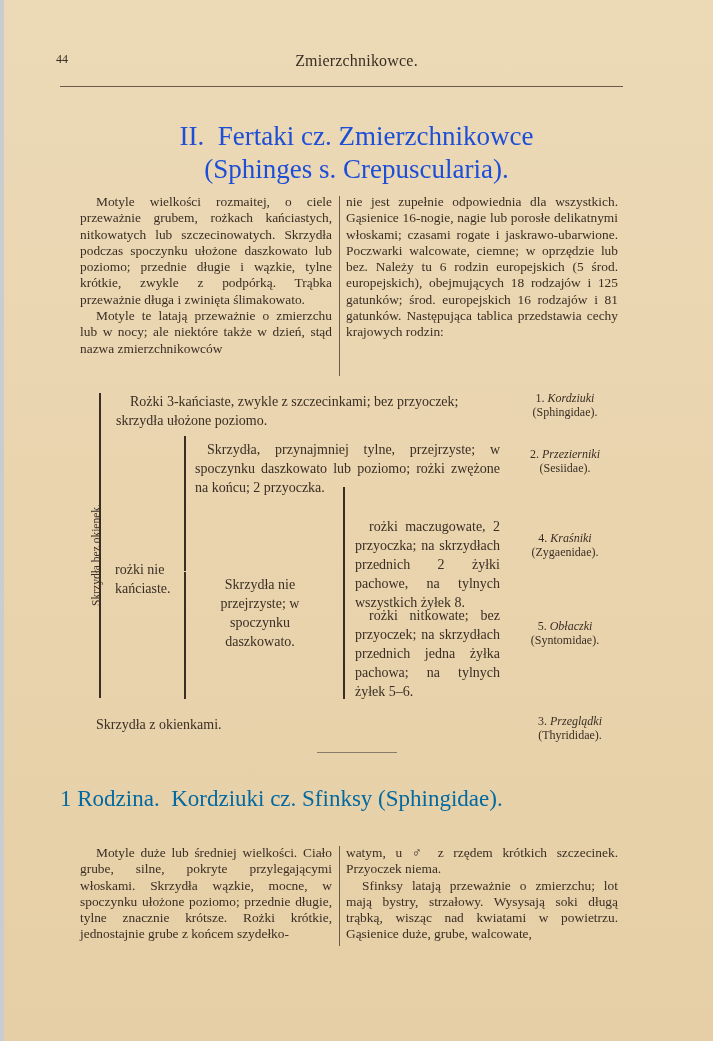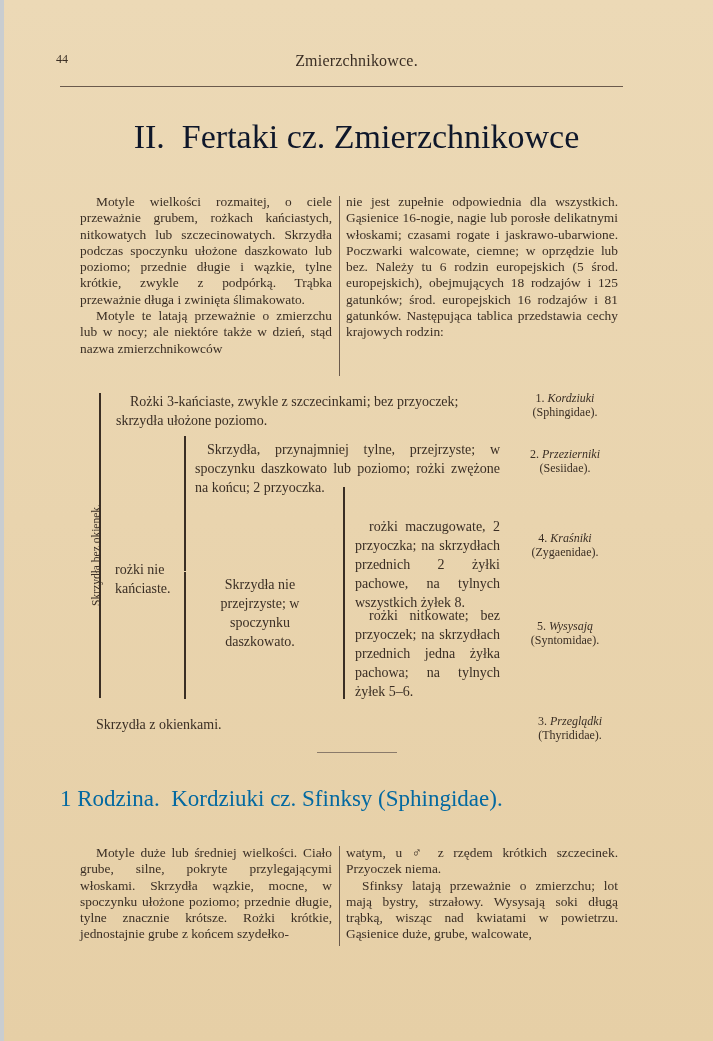--- a/index.html
+++ b/index.html
@@ -13,21 +13,21 @@
     position: absolute; left: 4px; top: 0; width: 709px; height: 1041px;
     background: linear-gradient(180deg, #ecd9b6 0%, #e9d4ae 50%, #e6cfa6 100%);
   }
   .edge { position: absolute; left: 0; top: 0; width: 4px; height: 1041px; background: #c9cdd0; }
   .abs { position: absolute; }
   .hdr-num { left: 56px; top: 52px; font-size: 12px; }
   .hdr-title { left: 0; width: 713px; top: 52px; text-align: center; font-size: 16px; letter-spacing: 0.2px; }
   .hdr-rule { left: 60px; top: 86px; width: 563px; height: 1px; background: #6a5a4c; }
   .title {
     left: 0; width: 713px; top: 120px; text-align: center;
-    font-size: 34px; line-height: 33px; color: #0f172a;
+    font-size: 27px; line-height: 33px; color: #1d4ed8;
   }
   .col { font-size: 13.4px; line-height: 16.3px; text-align: justify; }
   .col p { margin: 0; text-indent: 16px; }
   .col-left { left: 80px; top: 194px; width: 252px; }
   .col-right { left: 346px; top: 194px; width: 272px; }
   .vrule { width: 1px; background: #6a5a4c; }
   .key { font-size: 14px; line-height: 19px; }
   .brace { position: absolute; border-left: 2px solid #3a2e24; }
   .fam { text-align: center; font-size: 12px; line-height: 13.5px; }
   .fam i { font-style: italic; }
@@ -45,20 +45,21 @@
 
 <div class="edge"></div>
 <div class="page"></div>
 
 <div class="abs hdr-num">44</div>
 <div class="abs hdr-title">Zmierzchnikowce.</div>
 <div class="abs hdr-rule"></div>
 
 <div class="abs title">
   <div style="white-space:pre">II.  Fertaki cz. Zmierzchnikowce</div>
+  <div>(Sphinges s. Crepuscularia).</div>
 </div>
 
 <div class="abs col col-left">
   <p>Motyle wielkości rozmaitej, o ciele przeważnie grubem, rożkach kańciastych, nitkowatych lub szczecinowatych. Skrzydła podczas spoczynku ułożone daszkowato lub poziomo; przednie długie i wązkie, tylne krótkie, zwykle z podpórką. Trąbka przeważnie długa i zwinięta ślimakowato.</p>
   <p>Motyle te latają przeważnie o zmierzchu lub w nocy; ale niektóre także w dzień, stąd nazwa zmierzchnikowców</p>
 </div>
 <div class="abs vrule" style="left:339px;top:196px;height:180px;"></div>
 <div class="abs col col-right">
   <p style="text-indent:0">nie jest zupełnie odpowiednia dla wszystkich. Gąsienice 16-nogie, nagie lub porosłe delikatnymi włoskami; czasami rogate i jaskrawo-ubarwione. Poczwarki walcowate, ciemne; w oprzędzie lub bez. Należy tu 6 rodzin europejskich (5 środ. europejskich), obejmujących 18 rodzajów i 125 gatunków; środ. europejskich 16 rodzajów i 81 gatunków. Następująca tablica przedstawia cechy krajowych rodzin:</p>
 </div>
@@ -89,21 +90,21 @@
 </div>
 <div class="abs fam" style="left:510px;top:448px;width:110px;">
   <div><span>2.</span> <i>Przezierniki</i></div>
   <div>(Sesiidae).</div>
 </div>
 <div class="abs fam" style="left:510px;top:532px;width:110px;">
   <div><span>4.</span> <i>Kraśniki</i></div>
   <div>(Zygaenidae).</div>
 </div>
 <div class="abs fam" style="left:510px;top:620px;width:110px;">
-  <div><span>5.</span> <i>Wysysają</i></div>
+  <div><span>5.</span> <i>Obłaczki</i></div>
   <div>(Syntomidae).</div>
 </div>
 <div class="abs fam" style="left:515px;top:715px;width:110px;">
   <div><span>3.</span> <i>Przeglądki</i></div>
   <div>(Thyrididae).</div>
 </div>
 
 <div class="abs short-rule"></div>
 
 <div class="abs sec-title" style="white-space:pre">1 Rodzina.  Kordziuki cz. Sfinksy (Sphingidae).</div>

